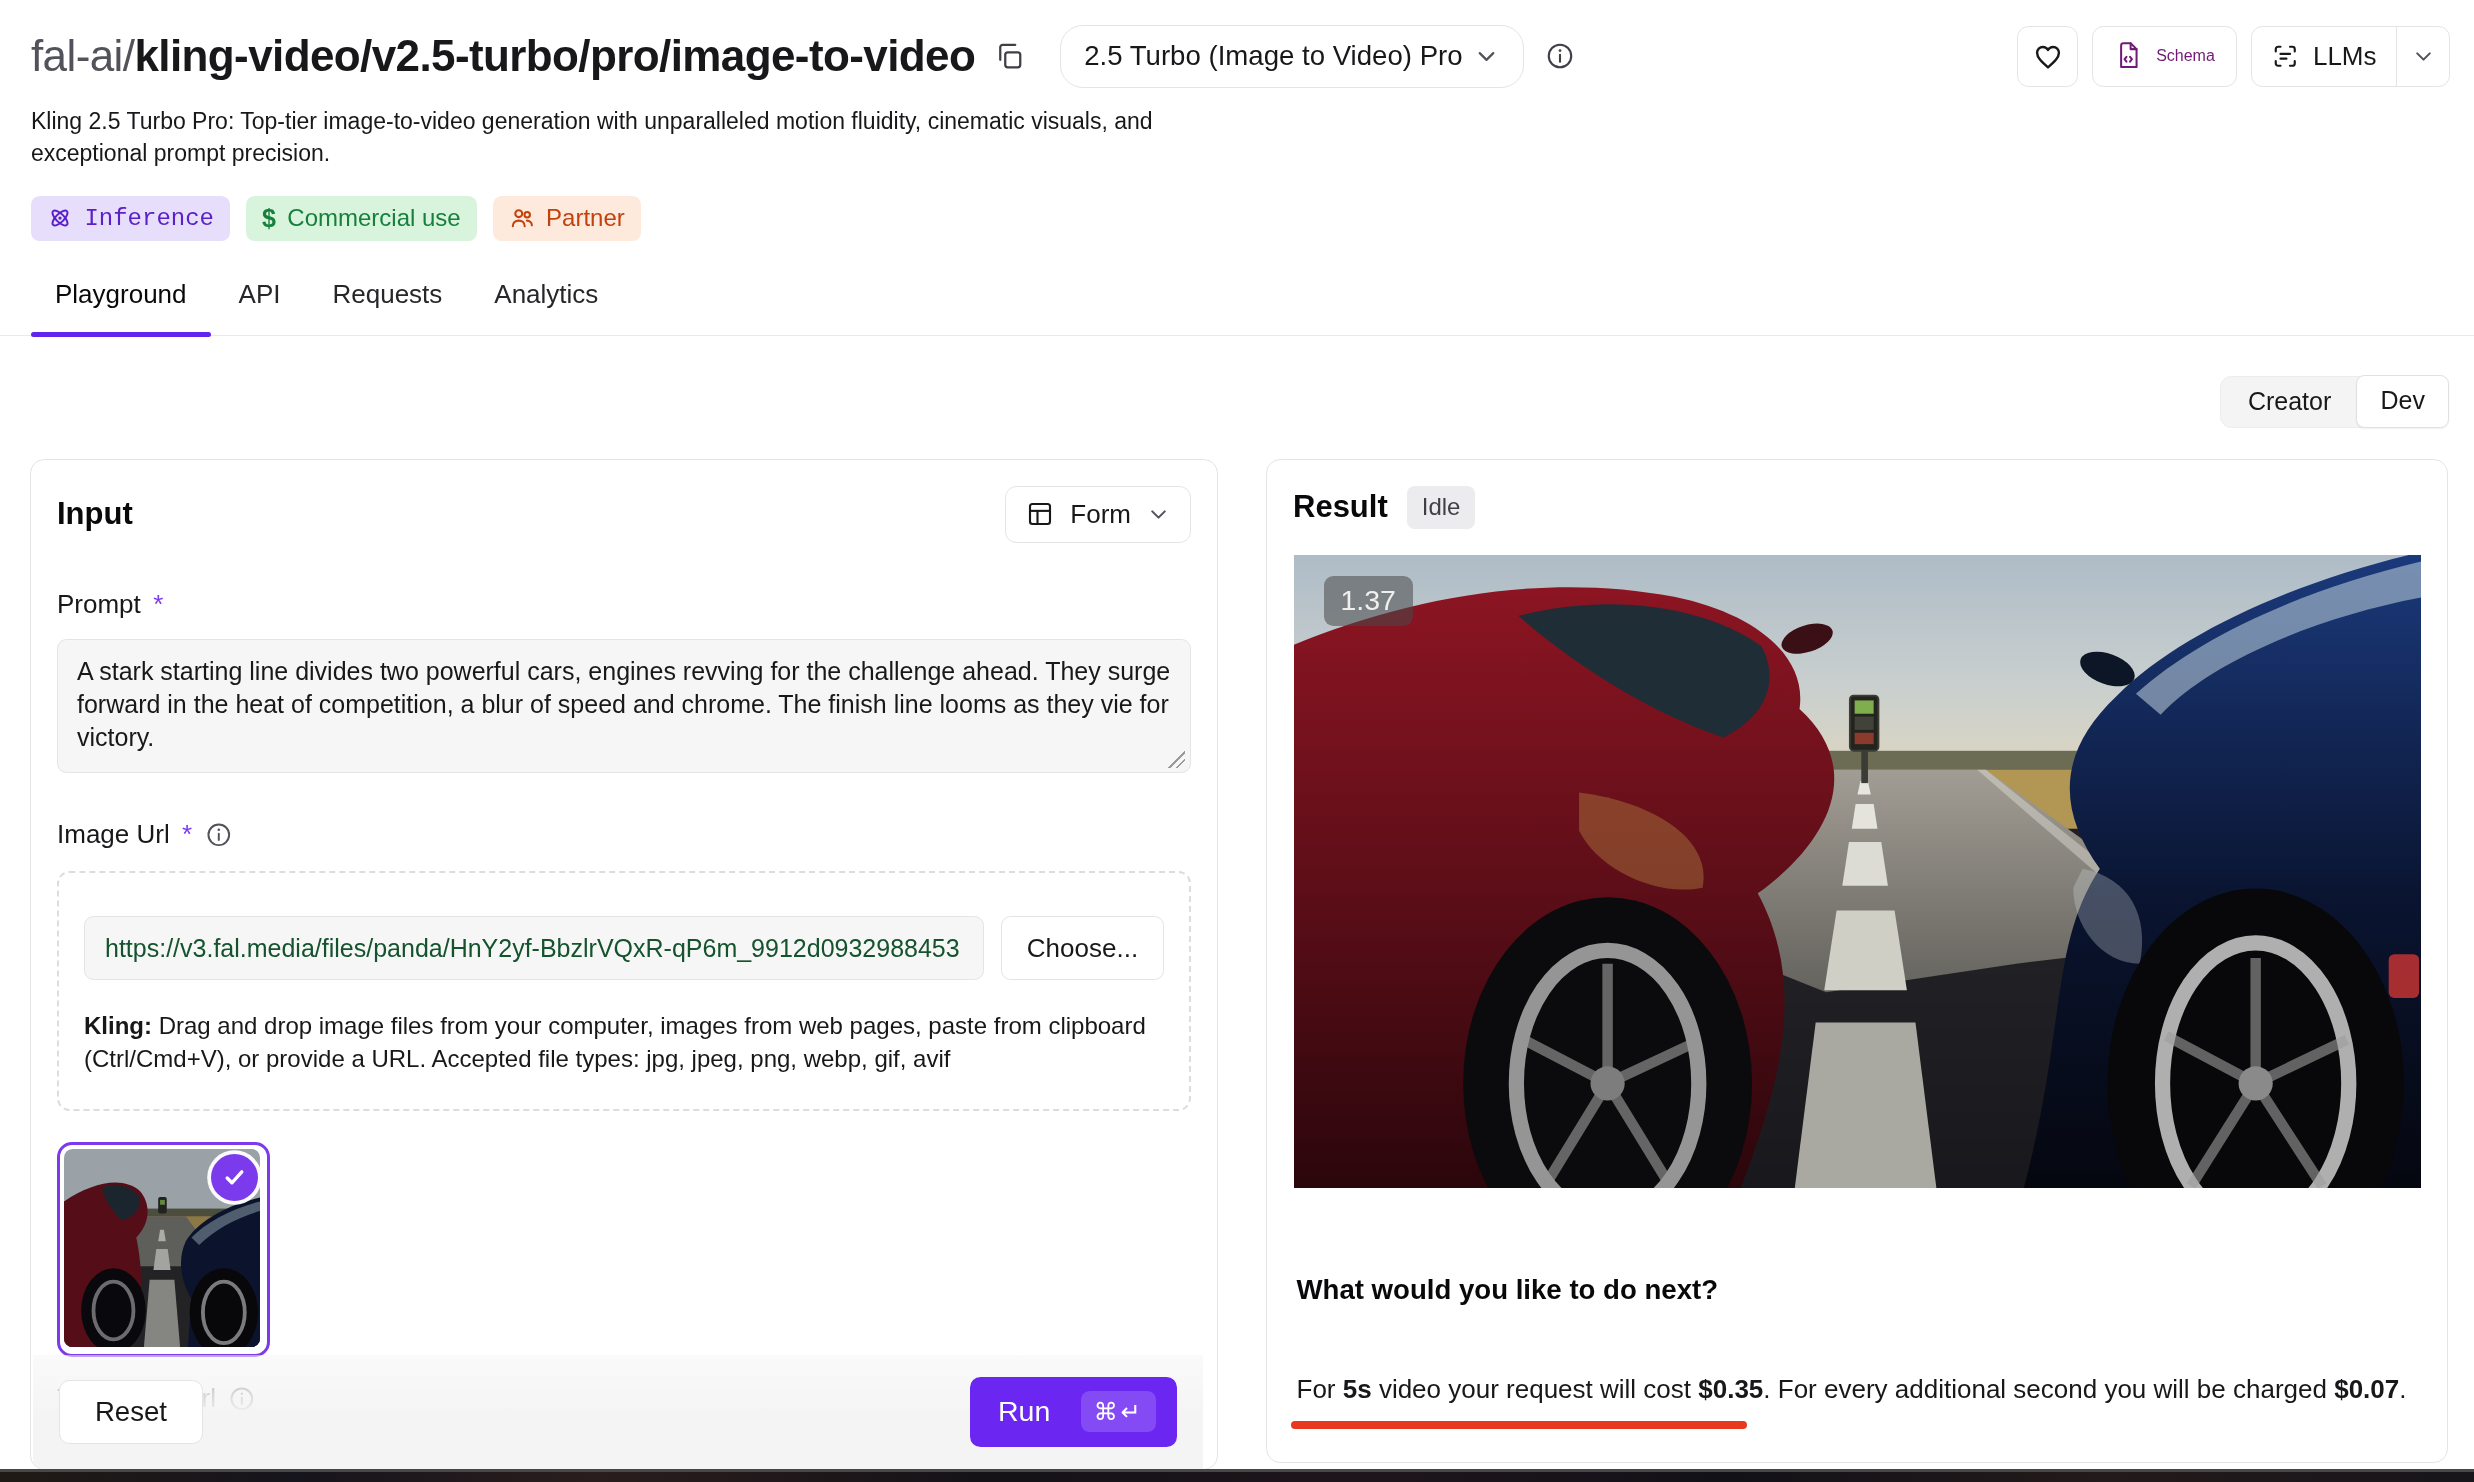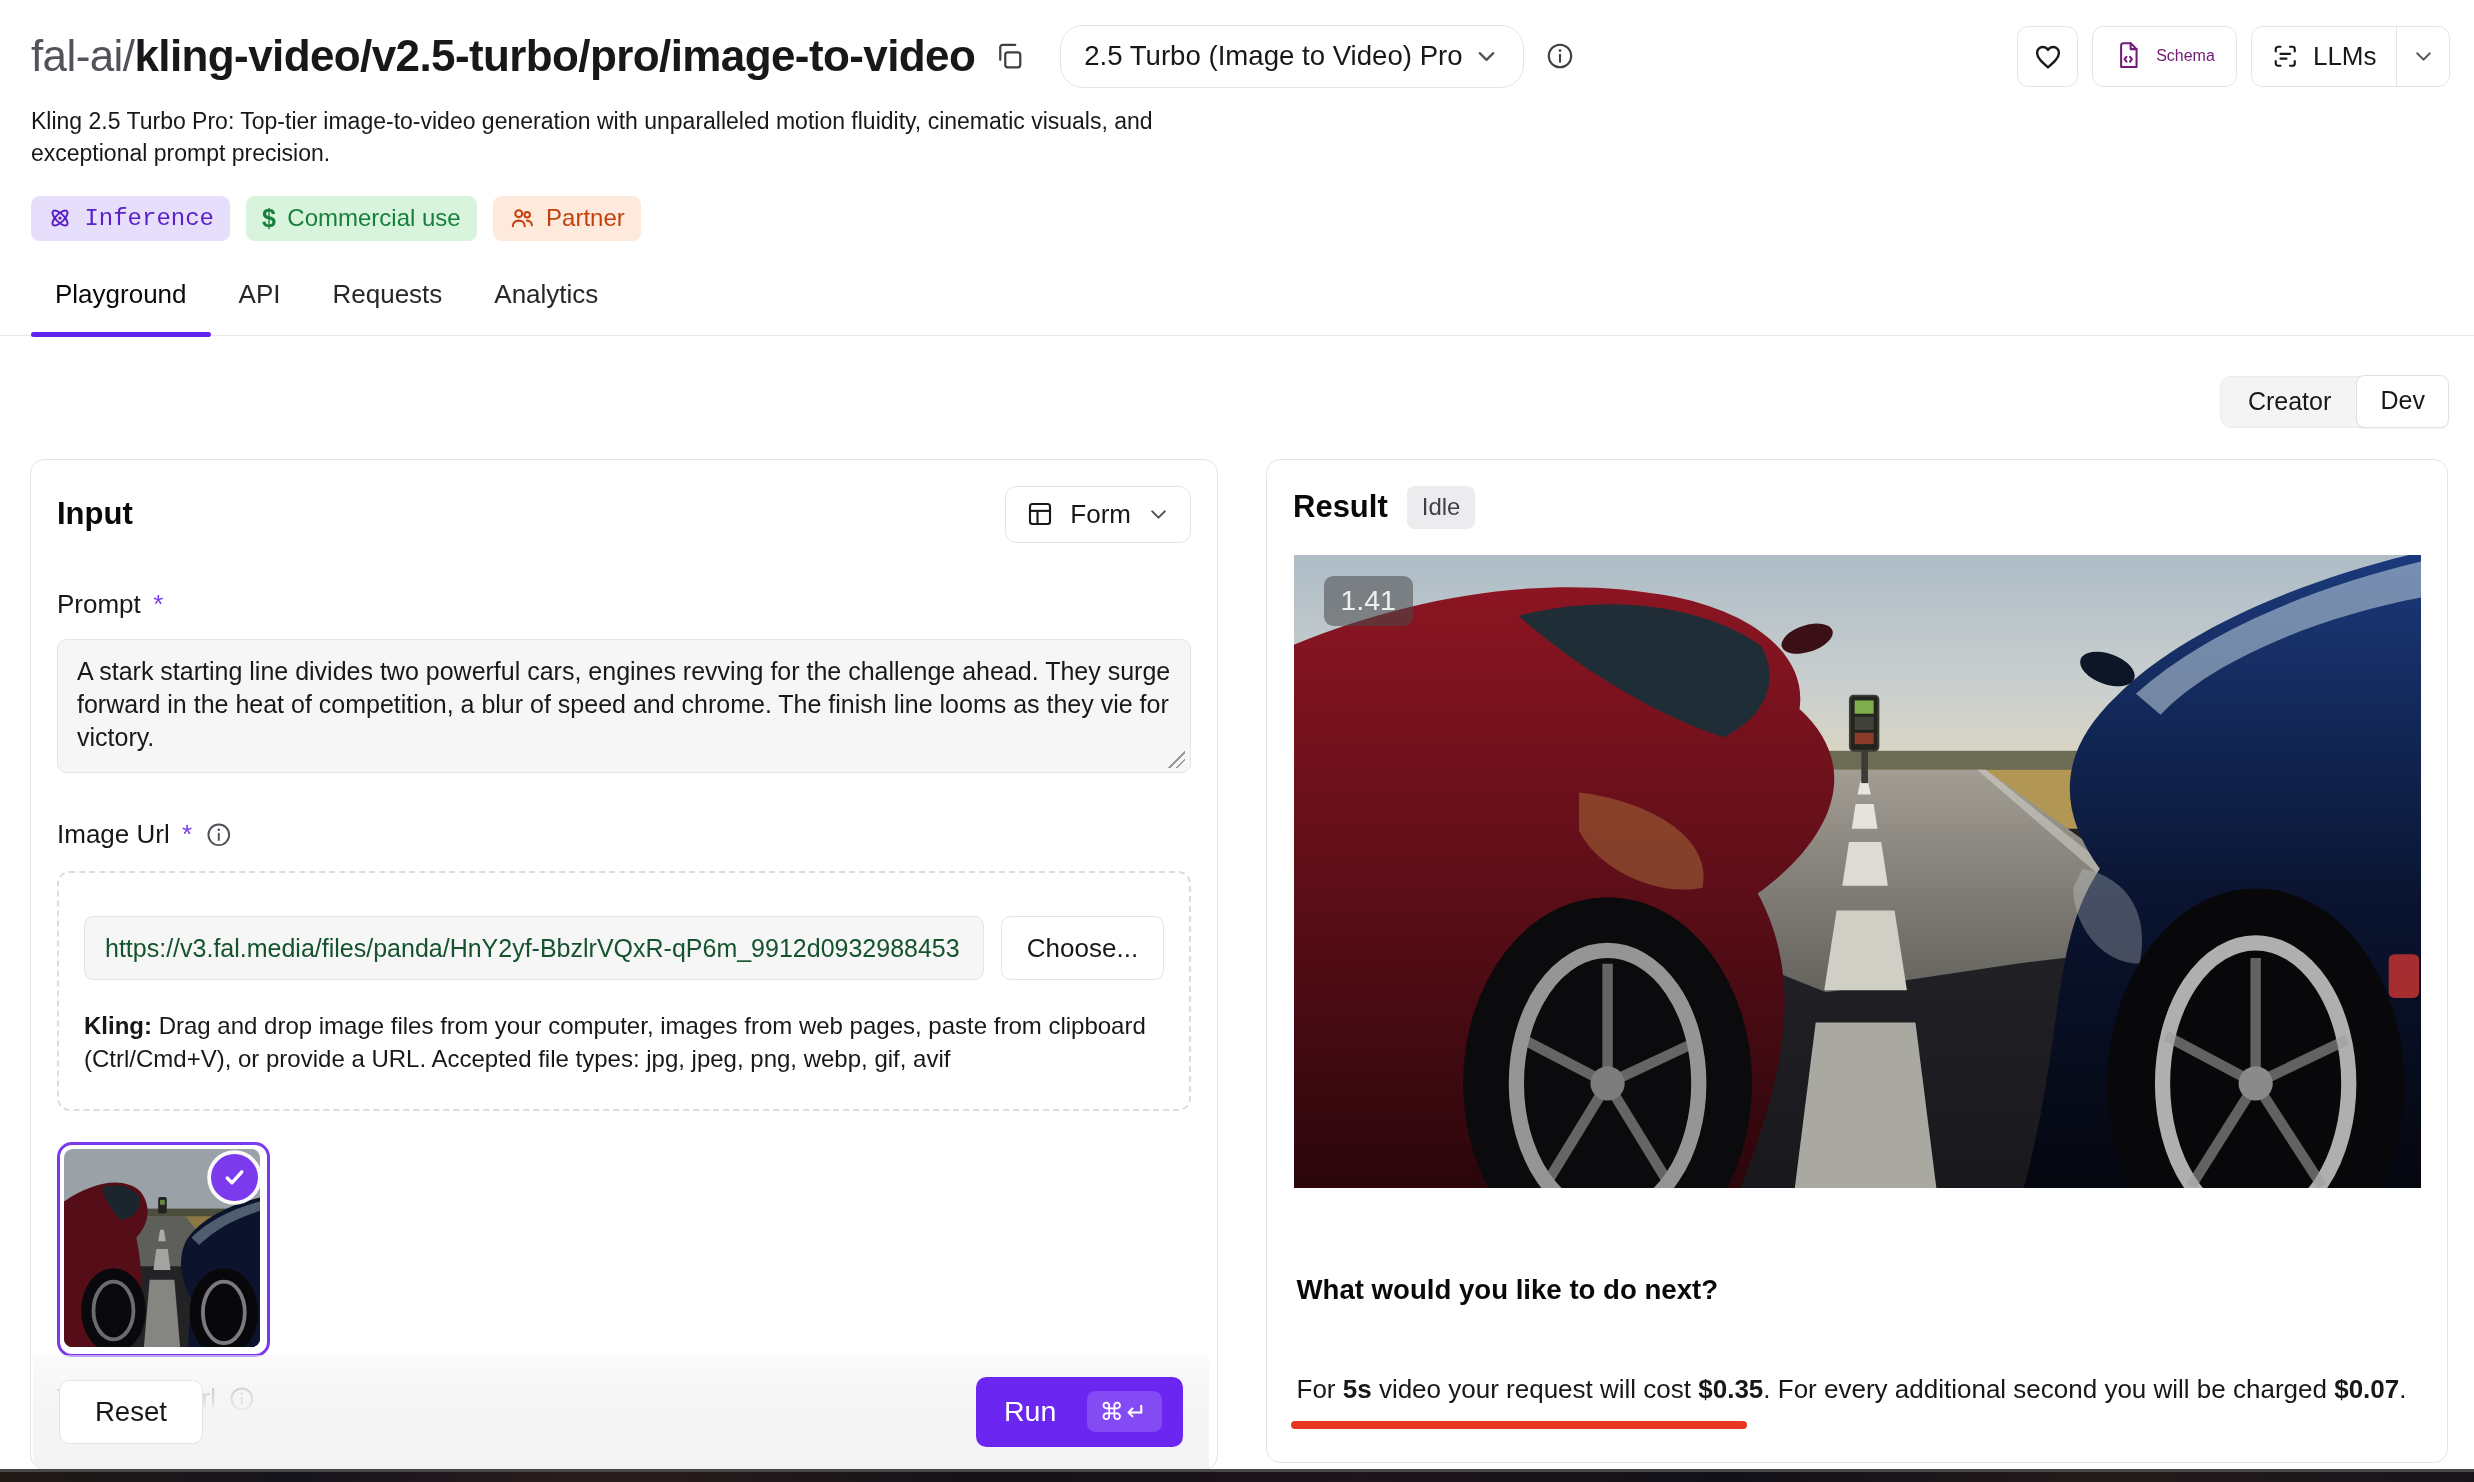--- a/index.html
+++ b/index.html
@@ -105,21 +105,21 @@
   .check-badge {
     position:absolute; top:9.5px; right:9.5px; width:47px; height:47px; border-radius:50%;
     background:#7c3aed; display:flex; align-items:center; justify-content:center;
     box-shadow:0 0 0 3.8px rgba(255,255,255,.95);
   }
 
   .tail-row { margin-top:26px; display:flex; align-items:center; gap:12.4px; font-size:26px; color:#3f3f46; }
   .tail-dropzone { margin-top:15px; border:2.9px dashed #e3e3e6; border-radius:12.4px; height:105px; }
 
   .input-footer {
-    position:absolute; left:1.9px; right:8px; bottom:0; height:114px;
+    position:absolute; left:1.9px; right:14px; bottom:0; height:114px;
     display:flex; align-items:center; justify-content:space-between; padding:0 26px;
     background:linear-gradient(to bottom, rgba(246,246,247,.55), #f4f4f5 55%);
   }
   .reset-btn { background:#fff; border:1.9px solid #e4e4e7; border-radius:10.5px; padding:15px 35px; font-size:27.6px; color:#18181b; cursor:pointer; }
   .run-btn {
     background:#6c26f2; color:#fff; border:none; border-radius:10.5px; padding:14.3px 21px 14.3px 28.5px;
     font-size:28.5px; font-weight:500; display:flex; align-items:center; gap:31px; cursor:pointer;
     font-family:"Liberation Sans", sans-serif;
   }
   .kbd { background:rgba(255,255,255,.17); border-radius:8.6px; padding:6.7px 12.4px; font-size:24px; letter-spacing:2.9px; }
@@ -449,21 +449,21 @@
           <g stroke="#9e9e9e" stroke-width="11" opacity="0.6">
             <line x1="1012" y1="556" x2="1012" y2="424"></line>
               <line x1="1012" y1="556" x2="1108" y2="510"></line>
             <line x1="1012" y1="556" x2="1082" y2="664"></line>
               <line x1="1012" y1="556" x2="944" y2="664"></line>
               <line x1="1012" y1="556" x2="918" y2="506"></line>
           </g>
           <circle cx="1012" cy="556" r="18" fill="#8a8a8a"></circle>
           <rect x="1152" y="420" width="32" height="46" rx="6" fill="#c23333" opacity="0.85"></rect>
         </svg>
-        <div class="ratio-badge">1.41</div>
+        <div class="ratio-badge">1.37</div>
       </div>
 
       <div class="next-q">What would you like to do next?</div>
 
       <div class="pricing"><span>For </span><b>5s</b><span> video your request will cost </span><b>$0.35</b><span>. For every additional second you will be charged </span><b>$0.07</b><span>.</span></div>
 
       <div class="red-underline"></div>
     </div>
   </div>
 

